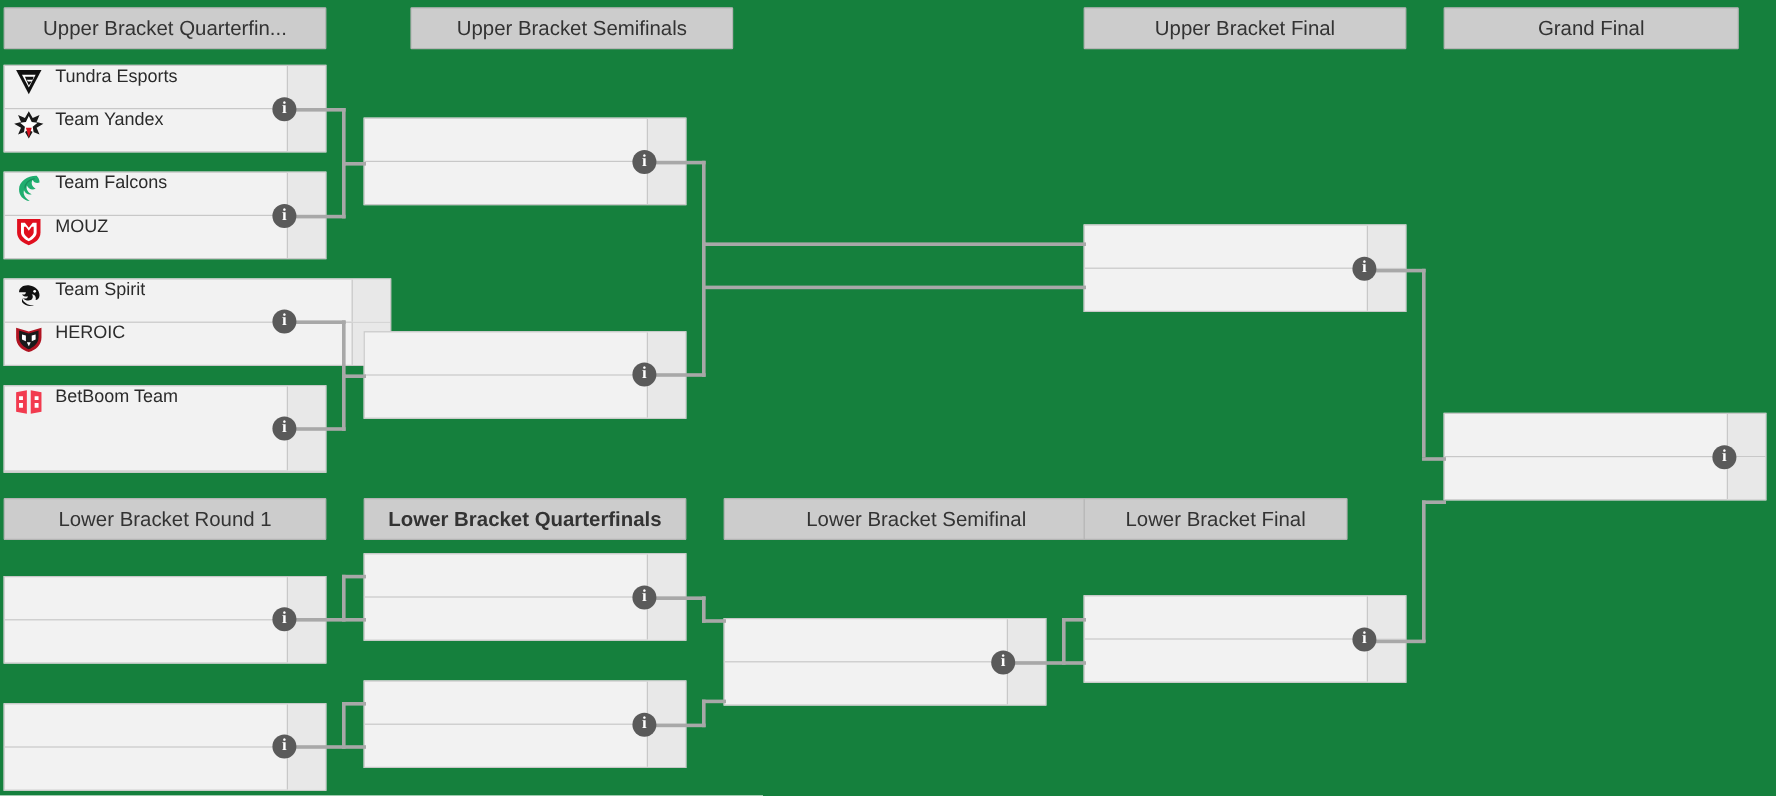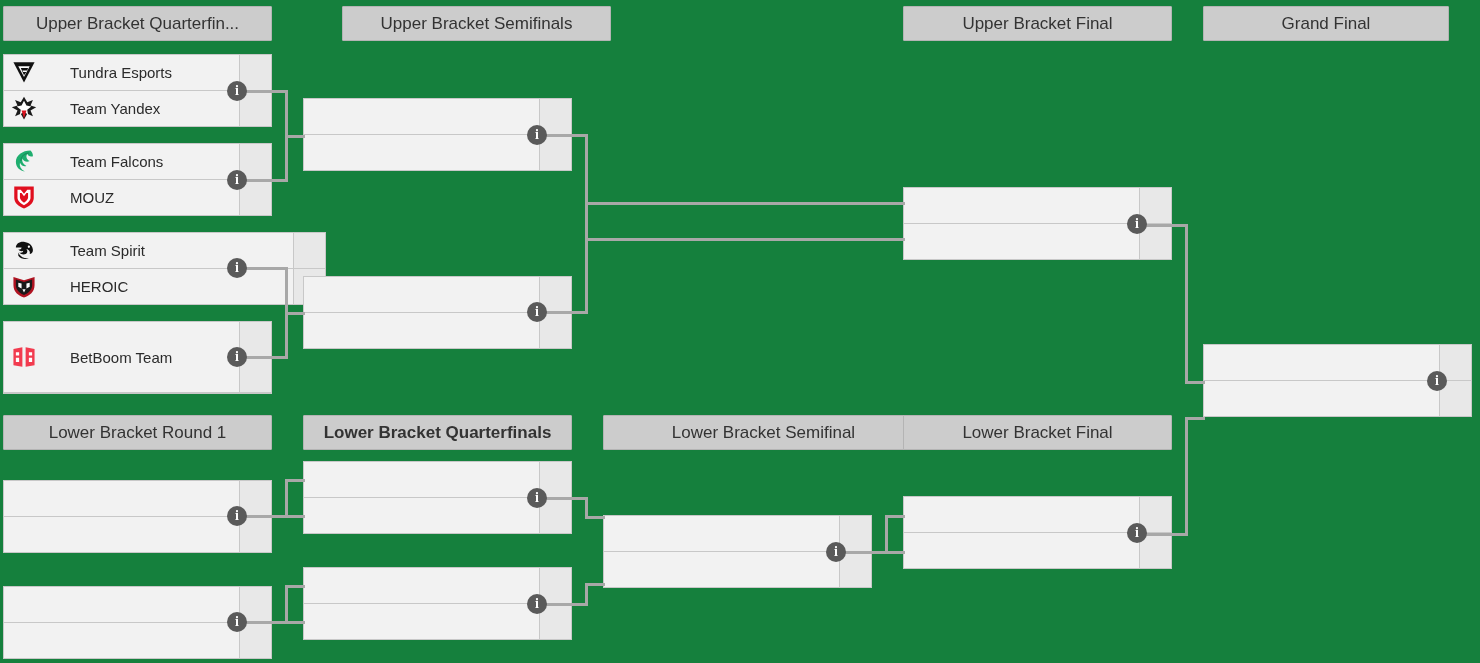--- a/index.html
+++ b/index.html
@@ -53,25 +53,23 @@
     align-items: center;
     position: relative;
     min-height: 0;
   }
   .match .opp.top {
     border-bottom: 1px solid #c8c8c8;
   }
   .match .name-cell {
     flex: 1 1 auto;
     display: flex;
-    align-items: center;
     overflow: hidden;
     padding-left: 7px;
     height: 100%;
-    gap: 24px;
   }
   .match .score-cell {
     box-sizing: border-box;
     width: 32px;
     flex: 0 0 32px;
     height: 100%;
     background: #e8e8e8;
     border-left: 1px solid #c8c8c8;
     display: flex;
     align-items: center;
@@ -133,21 +131,21 @@
   <div class="round-header" style="left:903px;top:6px;width:269px;">Upper Bracket Final</div>
 
   <div class="round-header" style="left:1203px;top:6px;width:246px;">Grand Final</div>
 
   <div class="round-header" style="left:3px;top:415px;width:269px;">Lower Bracket Round 1</div>
 
   <div class="round-header" style="left:303px;top:415px;width:269px;font-weight:bold;">Lower Bracket Quarterfinals</div>
 
   <div class="round-header" style="left:603px;top:415px;width:321px;">Lower Bracket Semifinal</div>
 
-  <div class="round-header" style="left:903px;top:415px;width:269px;">Lower Bracket Final</div>
+  <div class="round-header" style="left:903px;top:415px;width:220px;">Lower Bracket Final</div>
 
   <div class="conn h" style="left:240px;top:90px;width:48px;"></div>
   <div class="conn v" style="left:285px;top:90px;height:48px;"></div>
   <div class="conn h" style="left:285px;top:135px;width:20px;"></div>
 
   <div class="conn h" style="left:240px;top:179px;width:48px;"></div>
   <div class="conn v" style="left:285px;top:135px;height:47px;"></div>
 
   <div class="conn h" style="left:240px;top:267px;width:48px;"></div>
   <div class="conn v" style="left:285px;top:267px;height:48px;"></div>

